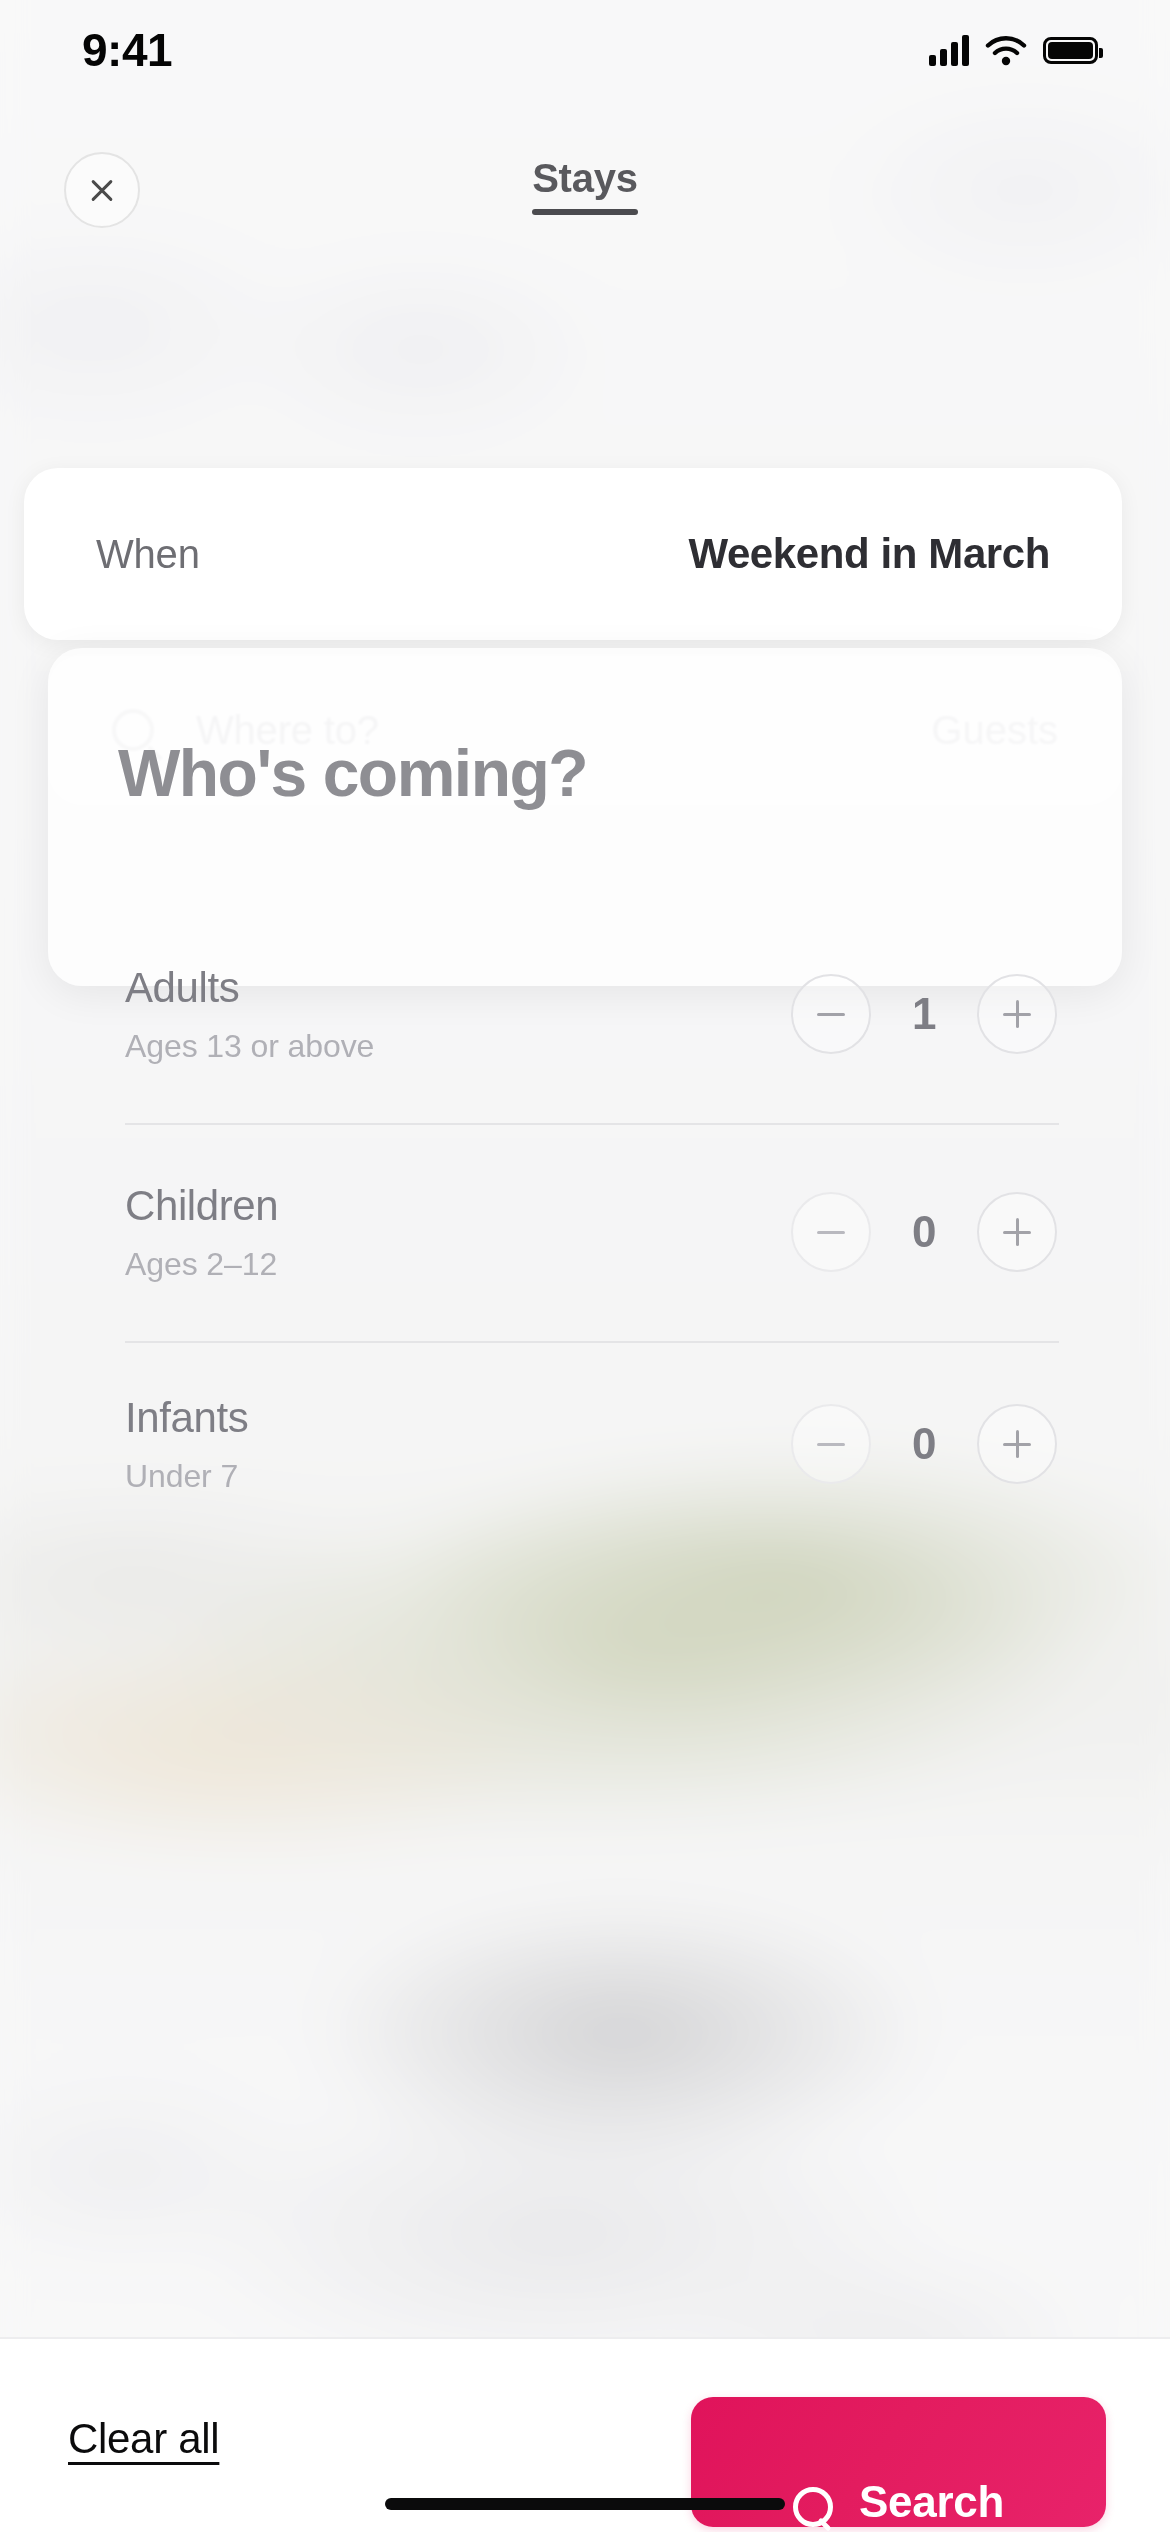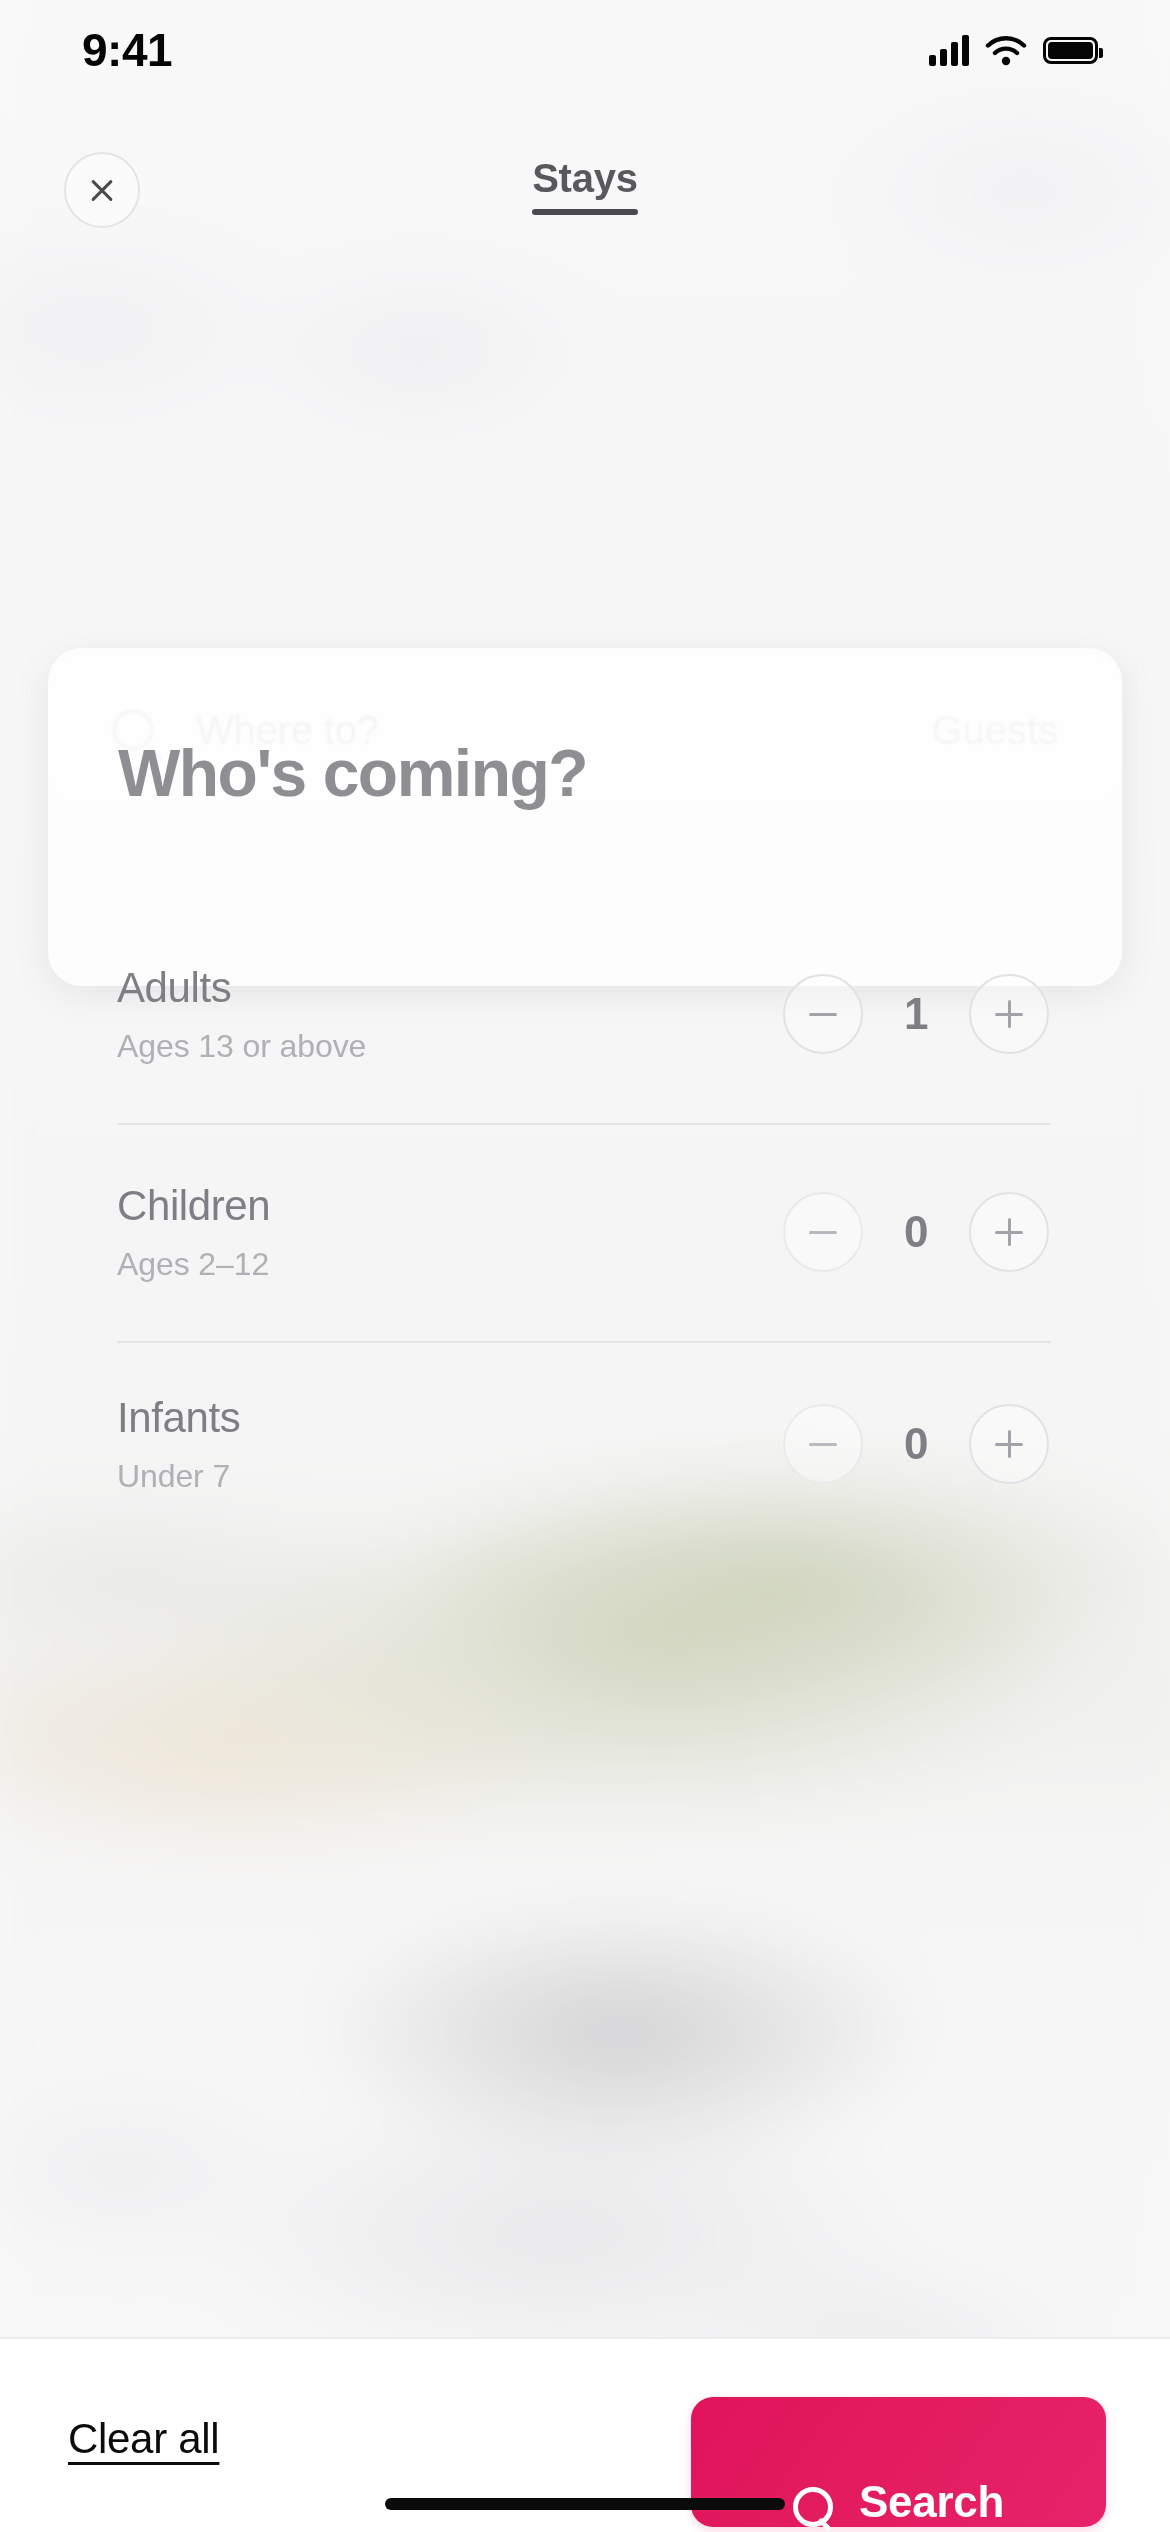--- a/index.html
+++ b/index.html
@@ -160,21 +160,21 @@
     z-index:16;
     pointer-events:none;
   }
   .guests-title {
     position:absolute; left:118px; top:735px;
     font-size:66px; font-weight:700; color:#8e8e93;
     letter-spacing:-1.5px; z-index:20;
   }
 
   .guest-rows {
-    position:absolute; left:47px; top:905px; width:1074px; z-index:20;
+    position:absolute; left:55px; top:905px; width:1074px; z-index:20;
   }
   .guest-row {
     position:relative;
     height:218px;
     display:flex; align-items:center; justify-content:space-between;
     padding:0 72px 0 70px;
   }
   .guest-row + .guest-row::before {
     content:""; position:absolute; left:70px; right:70px; top:0;
     height:2px; background:rgba(221,221,224,0.75);
@@ -286,20 +286,24 @@
       </div>
     </div>
   </div>
 
   <div class="ghost-where">
     <span class="ghost-search-icon"></span>
     <span class="ghost-where-text">Where to?</span>
     <span class="ghost-where-sub">Guests</span>
   </div>
 
+  <div class="when-card">
+    <span class="when-label">When</span>
+    <span class="when-value">Weekend in March</span>
+  </div>
 
   <div class="guests-card"></div>
   <div class="guests-title">Who's coming?</div>
 
   <div class="guest-rows">
 
     <div class="guest-row">
       <div class="guest-text">
         <span class="guest-name">Adults</span>
         <span class="guest-sub">Ages 13 or above</span>

